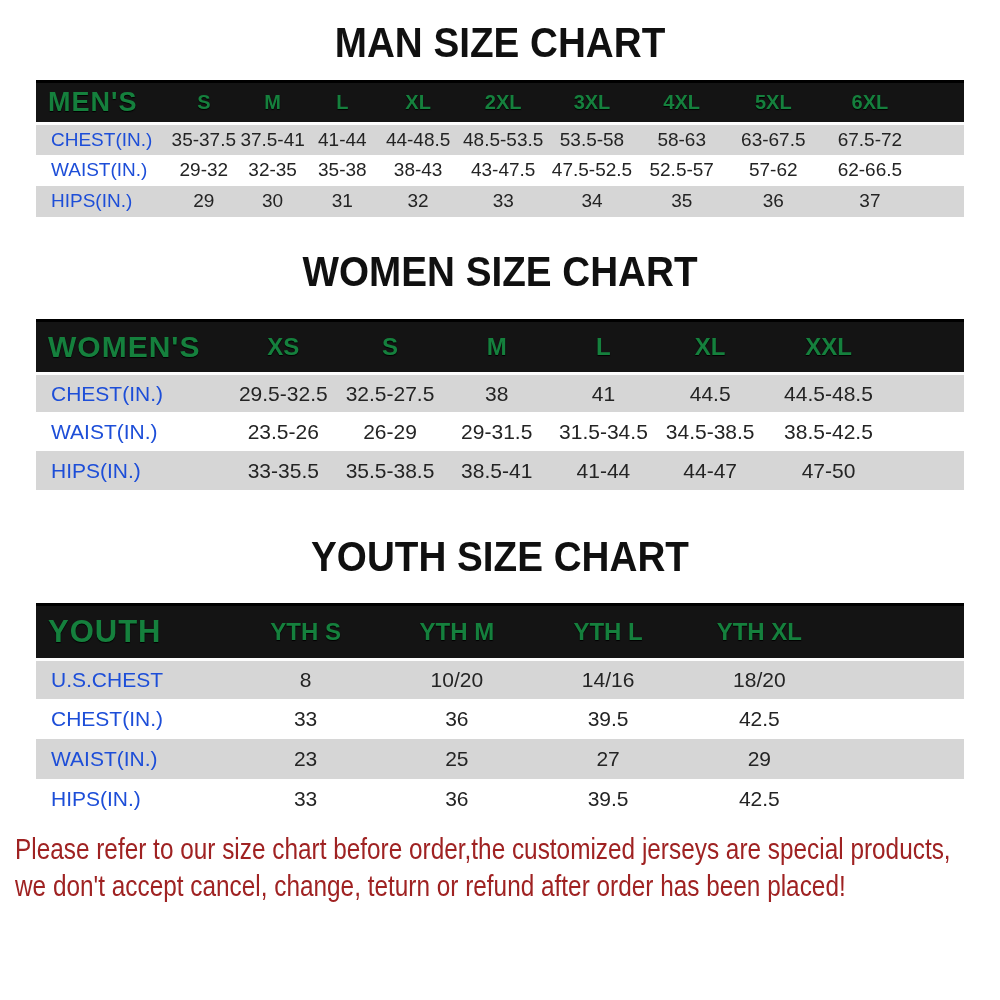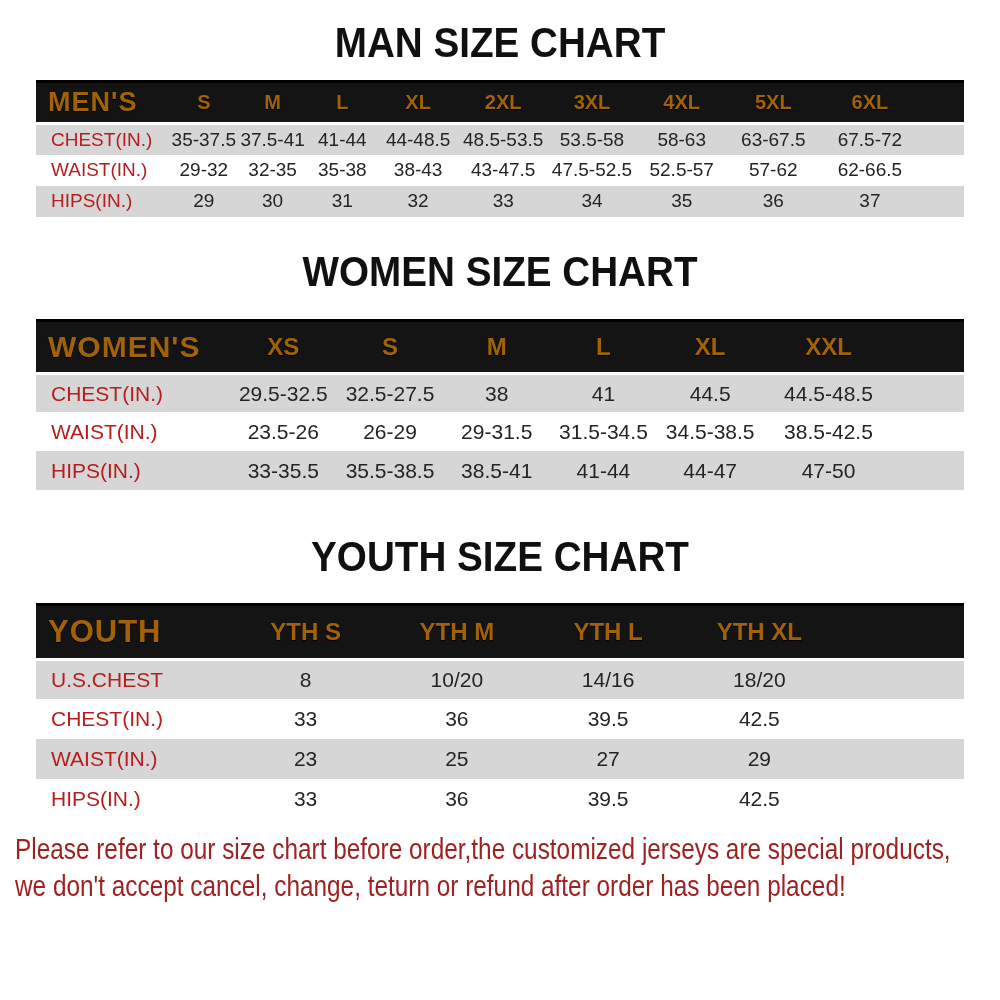--- a/index.html
+++ b/index.html
@@ -36,29 +36,29 @@
   .section-1 .section-heading { margin: 32px 0 24px; }
   .section-2 .section-heading { margin: 44px 0 22px; }
 
   
   .table-wrap { margin: 0 36px; }
   .size-table {
     width: 100%; border-collapse: collapse; table-layout: fixed;
   }
   thead tr { background: #141414; }
   thead th {
-    color: #a16207; font-weight: bold; text-align: center;
+    color: #15803d; font-weight: bold; text-align: center;
     border-top: 3px solid #000; border-bottom: 3px solid #fdfdfd;
     text-shadow: 0 1px 1px #000;
   }
   thead th.corner { text-align: left; padding-left: 12px; letter-spacing: 1px; }
   tbody tr:nth-child(odd) { background: #d6d6d6; }
   tbody tr:nth-child(even) { background: #ffffff; }
   tbody td { text-align: center; color: #242424; }
-  tbody td.row-label { text-align: left; padding-left: 15px; color: #b91c1c; margin-left: 46px; }
+  tbody td.row-label { text-align: left; padding-left: 15px; color: #1d4ed8; margin-left: 46px; }
 
   
   .table-0 thead tr { height: 42px; }
   .table-0 tbody tr { height: 31px; }
   .table-0 { font-size: 19px; }
   .table-0 thead th { font-size: 20px; }
   .table-0 thead th.corner { font-size: 27px; }
   .table-0 .head-row th:nth-child(1){width:14.4%}
   .table-0 .head-row th:nth-child(2){width:7.3%}
   .table-0 .head-row th:nth-child(3){width:7.5%}

